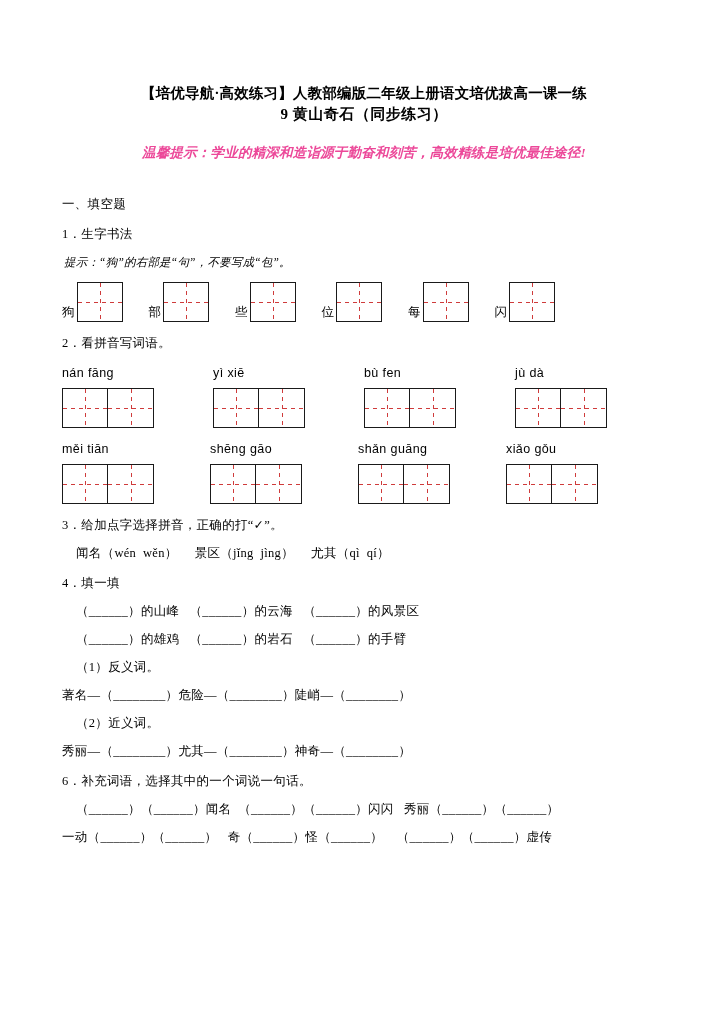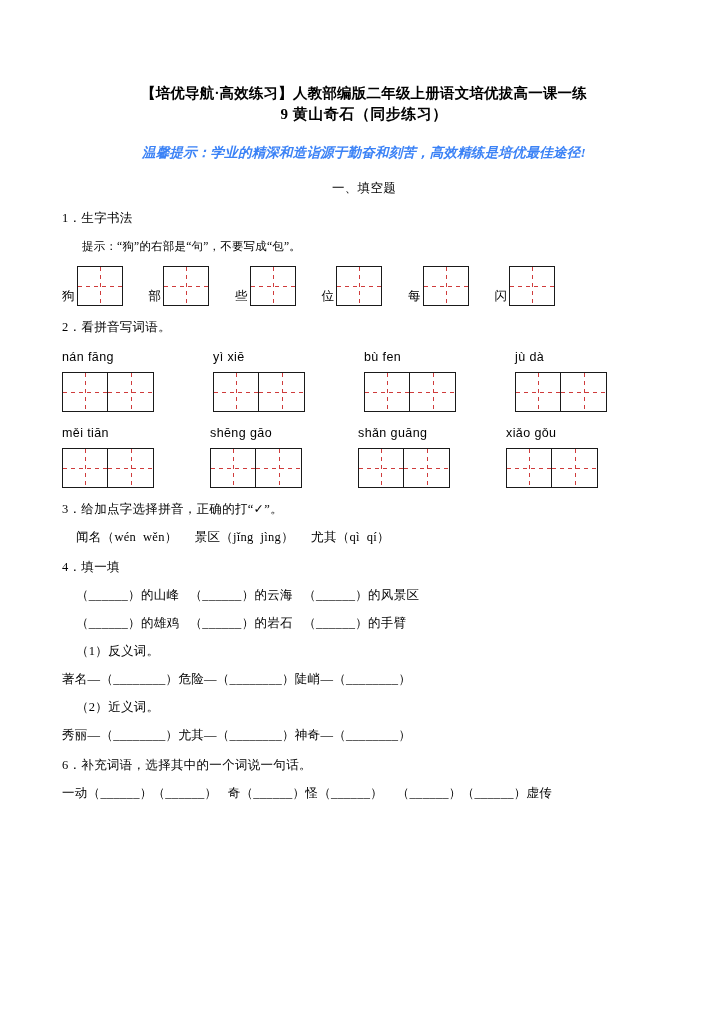--- a/index.html
+++ b/index.html
@@ -41,34 +41,34 @@
     margin-top: 20px;
     font-size: 13.5px;
     font-weight: bold;
     font-style: italic;
     color: #1f3fa0;
     letter-spacing: 0.2px;
   }
 
   .section-head {
     font-size: 12.5px;
-    margin-top: 18px;
+    margin-top: 34px;
     letter-spacing: 0.3px;
-    text-align: center;
   }
   .q-item {
     font-size: 12.5px;
     margin-top: 13px;
     letter-spacing: 0.3px;
   }
   .hint {
     font-size: 11.5px;
     margin-top: 12px;
-    margin-left: 20px;
+    margin-left: 2px;
     letter-spacing: 0.2px;
+    font-style: italic;
   }
   .body-line {
     font-size: 12.5px;
     margin-top: 11px;
     letter-spacing: 0.3px;
     white-space: pre;
   }
   .indent {
     padding-left: 14px;
   }
@@ -140,21 +140,21 @@
   .pinyin-row.tight .pinyin-item { width: 148px; }
   .box-group.tight { width: 148px; }
 </style>
 </head>
 <body>
 
 <div class="page">
 
   <div class="doc-title">【培优导航·高效练习】人教部编版二年级上册语文培优拔高一课一练</div>
   <div class="doc-subtitle">9 黄山奇石（同步练习）</div>
-  <div class="tip-line" style="color: #3b82f6;">温馨提示：学业的精深和造诣源于勤奋和刻苦，高效精练是培优最佳途径!</div>
+  <div class="tip-line" style="color: #ec4899;">温馨提示：学业的精深和造诣源于勤奋和刻苦，高效精练是培优最佳途径!</div>
 
   <div class="section-head">一、填空题</div>
 
   <div class="q-item">1．生字书法</div>
   <div class="hint">提示：“狗”的右部是“句”，不要写成“包”。</div>
   <div class="tian-row">
     <div class="char-slot">
       <span class="char-label">狗</span>
       <div class="tian-cellbox"></div>
     </div>
@@ -238,15 +238,16 @@
   <div class="q-item">4．填一填</div>
   <div class="body-line indent">（______）的山峰   （______）的云海   （______）的风景区</div>
   <div class="body-line indent">（______）的雄鸡   （______）的岩石   （______）的手臂</div>
 
   <div class="body-line indent">（1）反义词。</div>
   <div class="body-line">著名—（________）危险—（________）陡峭—（________）</div>
   <div class="body-line indent">（2）近义词。</div>
   <div class="body-line">秀丽—（________）尤其—（________）神奇—（________）</div>
 
   <div class="q-item">6．补充词语，选择其中的一个词说一句话。</div>
+  <div class="body-line indent">（______）（______）闻名  （______）（______）闪闪   秀丽（______）（______）</div>
   <div class="body-line">一动（______）（______）   奇（______）怪（______）    （______）（______）虚传</div>
 
 </div>
 
 </body></html>

